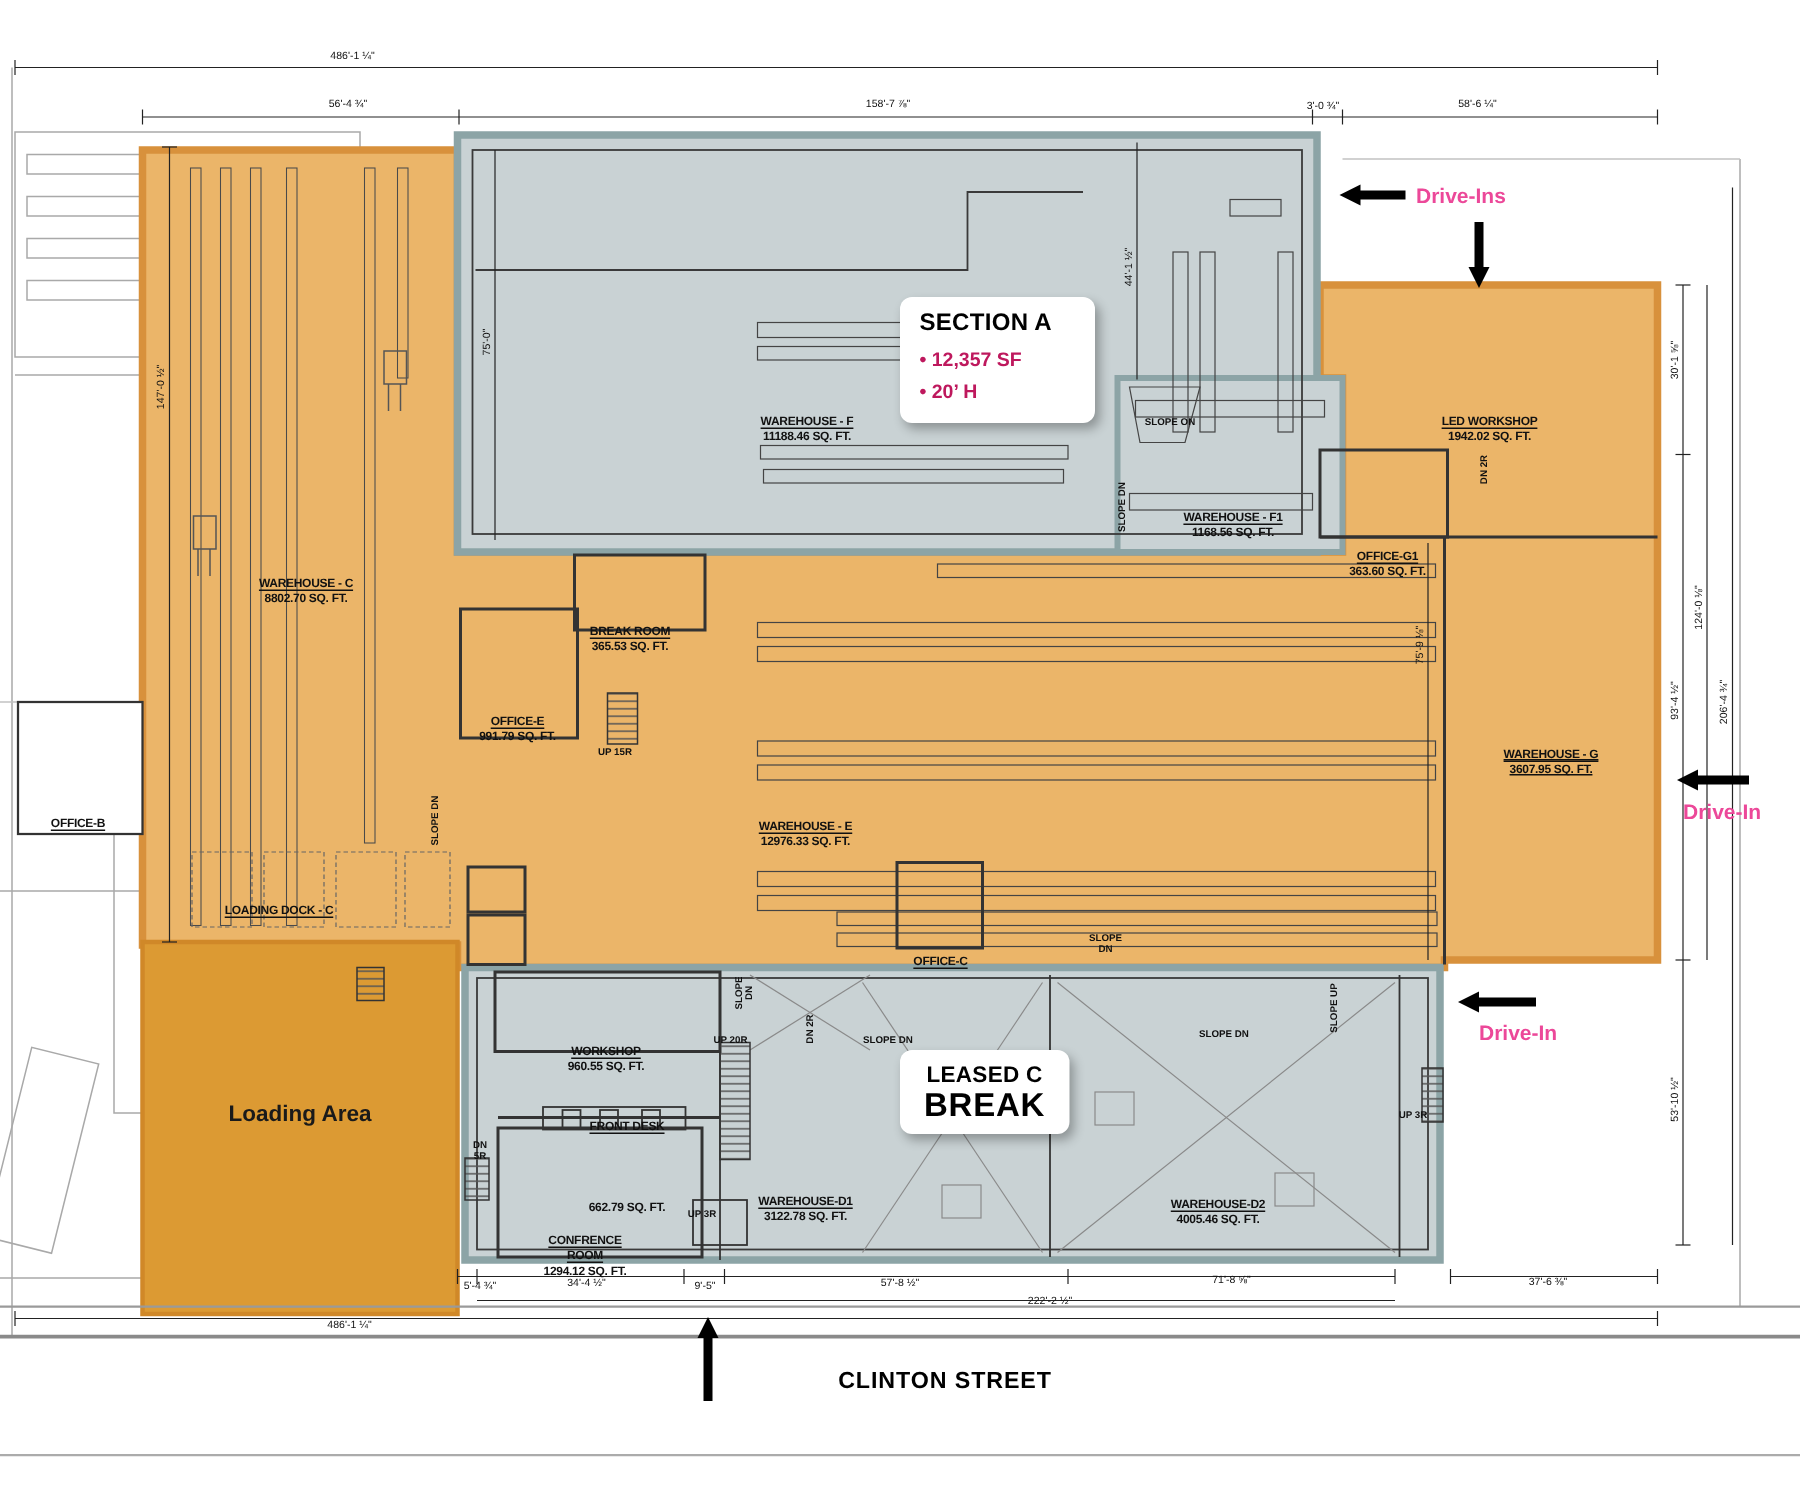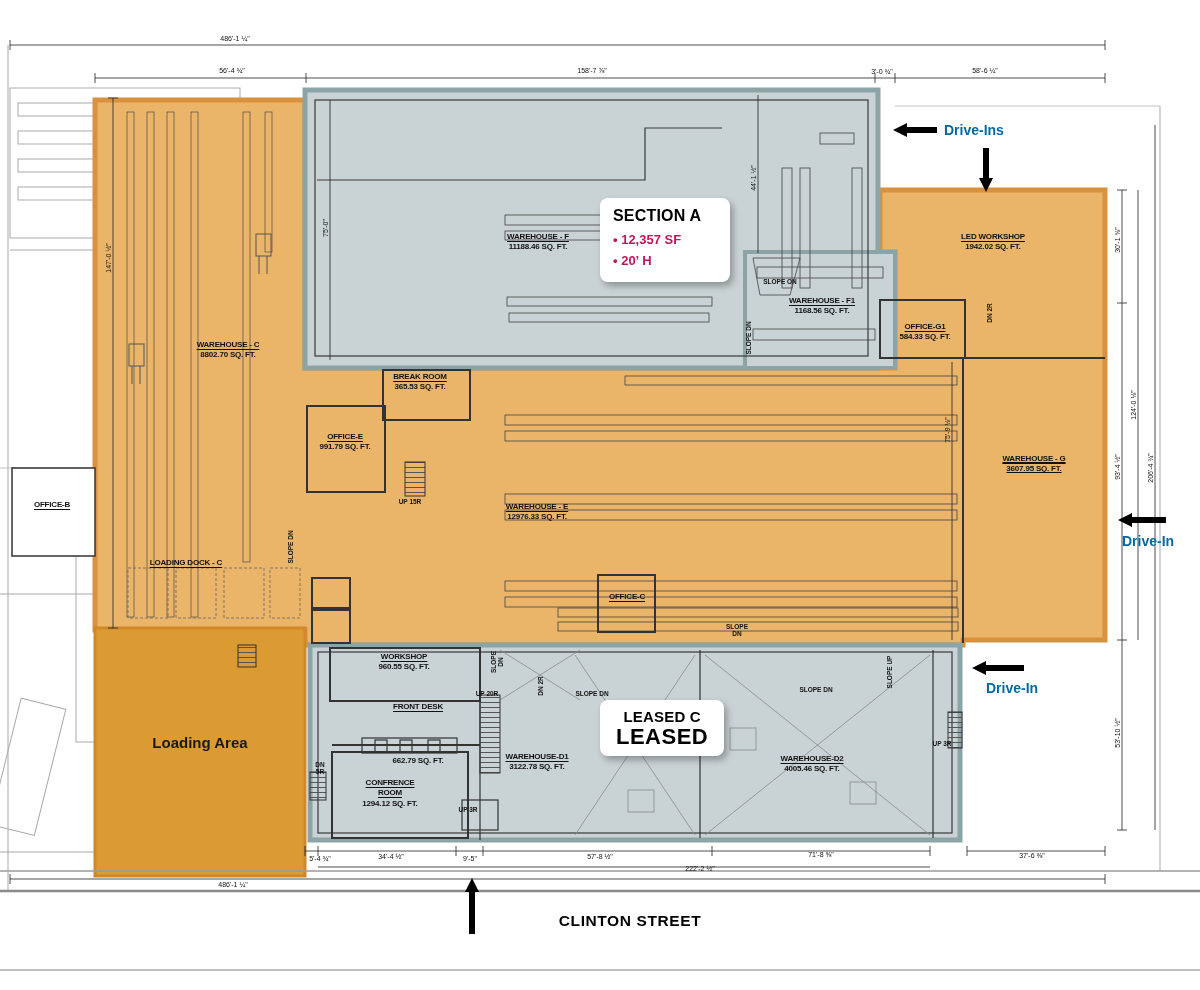--- a/index.html
+++ b/index.html
@@ -1,21 +1,21 @@
 <!DOCTYPE html>
 <html><head>
 <meta charset="utf-8">
 <style>
   html,body{margin:0;padding:0;background:#fff;}
   #stage{position:relative;width:1200px;height:990px;background:#ffffff;overflow:hidden;
          font-family:"Liberation Sans",sans-serif;}
   #stage svg{position:absolute;left:0;top:0;}
   
   .lbl{position:absolute;transform:translateX(-50%);text-align:center;color:#111;
-       font:bold 8px/1.3 "Liberation Sans",sans-serif;letter-spacing:-0.2px;white-space:nowrap;z-index:5;}
+       font:bold 8px/1.3 "Liberation Sans",sans-serif;letter-spacing:-0.2px;white-space:nowrap;z-index:5;margin-top:44px;}
   .lbl .nm{display:block;text-decoration:underline;text-underline-offset:2px;}
   .lbl .ar{display:block;}
   .lbl--wrap{white-space:normal;width:64px;}
   
   .tiny{position:absolute;font:bold 6.5px/1.15 "Liberation Sans",sans-serif;color:#111;
         transform:translate(-50%,-50%);text-align:center;white-space:nowrap;z-index:5;}
   .tiny--rot{transform:translate(-50%,-50%) rotate(-90deg);}
   .tiny--stack{white-space:normal;width:28px;}
   .tiny--stack2{white-space:normal;width:16px;}
   
@@ -37,21 +37,21 @@
      border-top:7px solid transparent;border-bottom:7px solid transparent;border-right:14px solid #000;}
   .arrow-left::after{content:"";position:absolute;left:11px;top:5px;right:0;height:6px;background:#000;}
   .arrow-up{width:16px;}
   .arrow-up::before{content:"";position:absolute;top:0;left:1px;width:0;height:0;
      border-left:7px solid transparent;border-right:7px solid transparent;border-bottom:14px solid #000;}
   .arrow-up::after{content:"";position:absolute;top:11px;left:5px;bottom:0;width:6px;background:#000;}
   .arrow-down{width:16px;}
   .arrow-down::before{content:"";position:absolute;bottom:0;left:1px;width:0;height:0;
      border-left:7px solid transparent;border-right:7px solid transparent;border-top:14px solid #000;}
   .arrow-down::after{content:"";position:absolute;bottom:11px;left:5px;top:0;width:6px;background:#000;}
-  .bigtxt{position:absolute;font:800 14px "Liberation Sans",sans-serif;color:#0369a1;z-index:7;white-space:nowrap;}
+  .bigtxt{position:absolute;font:800 14px "Liberation Sans",sans-serif;color:#ec4899;z-index:7;white-space:nowrap;}
   .street{position:absolute;font:800 15.5px "Liberation Sans",sans-serif;letter-spacing:0.6px;color:#000;
           transform:translateX(-50%);z-index:7;}
   .loading-lbl{position:absolute;font:800 15px "Liberation Sans",sans-serif;color:#1a1a1a;
                transform:translateX(-50%);z-index:6;}
 </style>
 </head>
 <body>
 
 <div id="stage">
 
@@ -254,40 +254,40 @@
     <span class="ar">365.53 SQ. FT.</span>
   </div>
   <div class="lbl" style="left:345px;top:432px;">
     <span class="nm">OFFICE-E</span>
     <span class="ar">991.79 SQ. FT.</span>
   </div>
   <div class="lbl" style="left:537px;top:502px;">
     <span class="nm">WAREHOUSE - E</span>
     <span class="ar">12976.33 SQ. FT.</span>
   </div>
-  <div class="lbl" style="left:204px;top:340px;padding-left:48px;">
+  <div class="lbl" style="left:204px;top:340px;">
     <span class="nm">WAREHOUSE - C</span>
     <span class="ar">8802.70 SQ. FT.</span>
   </div>
   <div class="lbl" style="left:186px;top:558px;">
     <span class="nm">LOADING DOCK - C</span>
   </div>
   <div class="lbl" style="left:627px;top:592px;">
     <span class="nm">OFFICE-C</span>
   </div>
   <div class="lbl" style="left:52px;top:500px;">
     <span class="nm">OFFICE-B</span>
   </div>
   <div class="lbl" style="left:993px;top:232px;">
     <span class="nm">LED WORKSHOP</span>
     <span class="ar">1942.02 SQ. FT.</span>
   </div>
   <div class="lbl" style="left:925px;top:322px;">
     <span class="nm">OFFICE-G1</span>
-    <span class="ar">584.33 SQ. FT.</span>
+    <span class="ar">363.60 SQ. FT.</span>
   </div>
   <div class="lbl" style="left:1034px;top:454px;text-decoration:underline;">
     <span class="nm">WAREHOUSE - G</span>
     <span class="ar">3607.95 SQ. FT.</span>
   </div>
   <div class="lbl" style="left:404px;top:652px;">
     <span class="nm">WORKSHOP</span>
     <span class="ar">960.55 SQ. FT.</span>
   </div>
   <div class="lbl" style="left:418px;top:702px;">
@@ -349,21 +349,21 @@
   <div class="dim" style="left:1032px;top:855px;">37'-6 ⅜"</div>
   <div class="dim" style="left:233px;top:884px;">486'-1 ¼"</div>
 
   <div class="callout" style="left:600px;top:198px;width:104px;">
     <h3>SECTION A</h3>
     <div class="b">• 12,357 SF</div>
     <div class="b">• 20’ H</div>
   </div>
   <div class="callout callout--c" style="left:600px;top:700px;">
     <h3>LEASED C</h3>
-    <div class="leased">LEASED</div>
+    <div class="leased">BREAK</div>
   </div>
 
   <div class="arrow arrow-left" style="left:893px;top:122px;width:44px;"></div>
   <div class="bigtxt" style="left:944px;top:122px;">Drive-Ins</div>
   <div class="arrow arrow-down" style="left:978px;top:148px;height:44px;"></div>
 
   <div class="arrow arrow-left" style="left:1118px;top:512px;width:48px;"></div>
   <div class="bigtxt" style="left:1122px;top:533px;">Drive-In</div>
 
   <div class="arrow arrow-left" style="left:972px;top:660px;width:52px;"></div>

